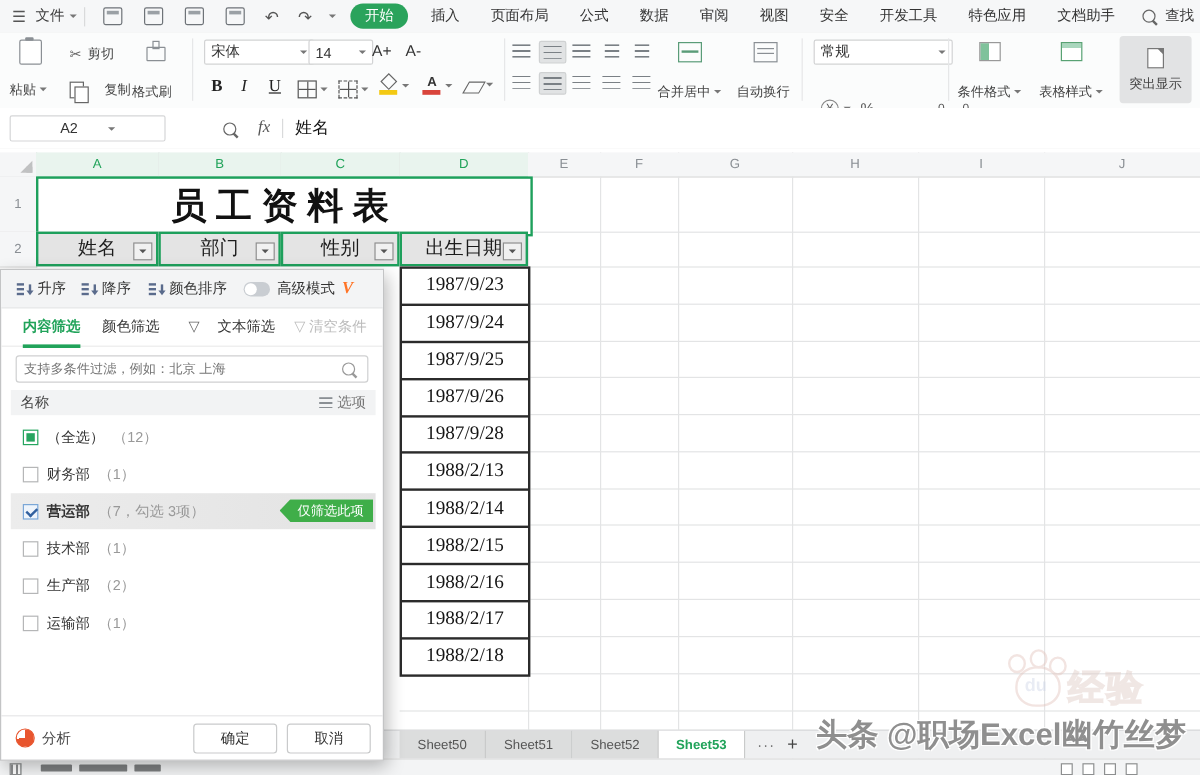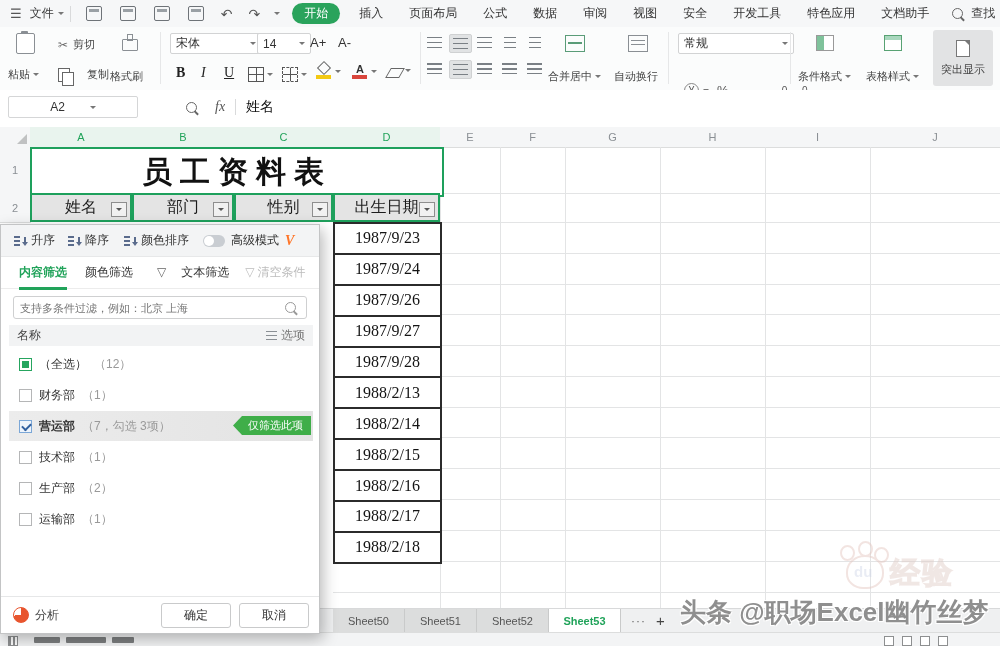--- a/index.html
+++ b/index.html
@@ -381,22 +381,22 @@
     <div class="hcell serif" style="left:333px;width:107px;">
       <span>出生日期</span>
       <span class="fbtn">
           <span class="caret sm" style="margin:0;border-top-color:#555;"></span>
         </span>
     </div>
 
     <div id="dtable">
       <div class="dcell serif">1987/9/23</div>
       <div class="dcell serif">1987/9/24</div>
+      <div class="dcell serif">1987/9/25</div>
       <div class="dcell serif">1987/9/26</div>
-      <div class="dcell serif">1987/9/27</div>
       <div class="dcell serif">1987/9/28</div>
       <div class="dcell serif">1988/2/13</div>
       <div class="dcell serif">1988/2/14</div>
       <div class="dcell serif">1988/2/15</div>
       <div class="dcell serif">1988/2/16</div>
       <div class="dcell serif">1988/2/17</div>
       <div class="dcell serif">1988/2/18</div>
     </div>
   </div>
 

